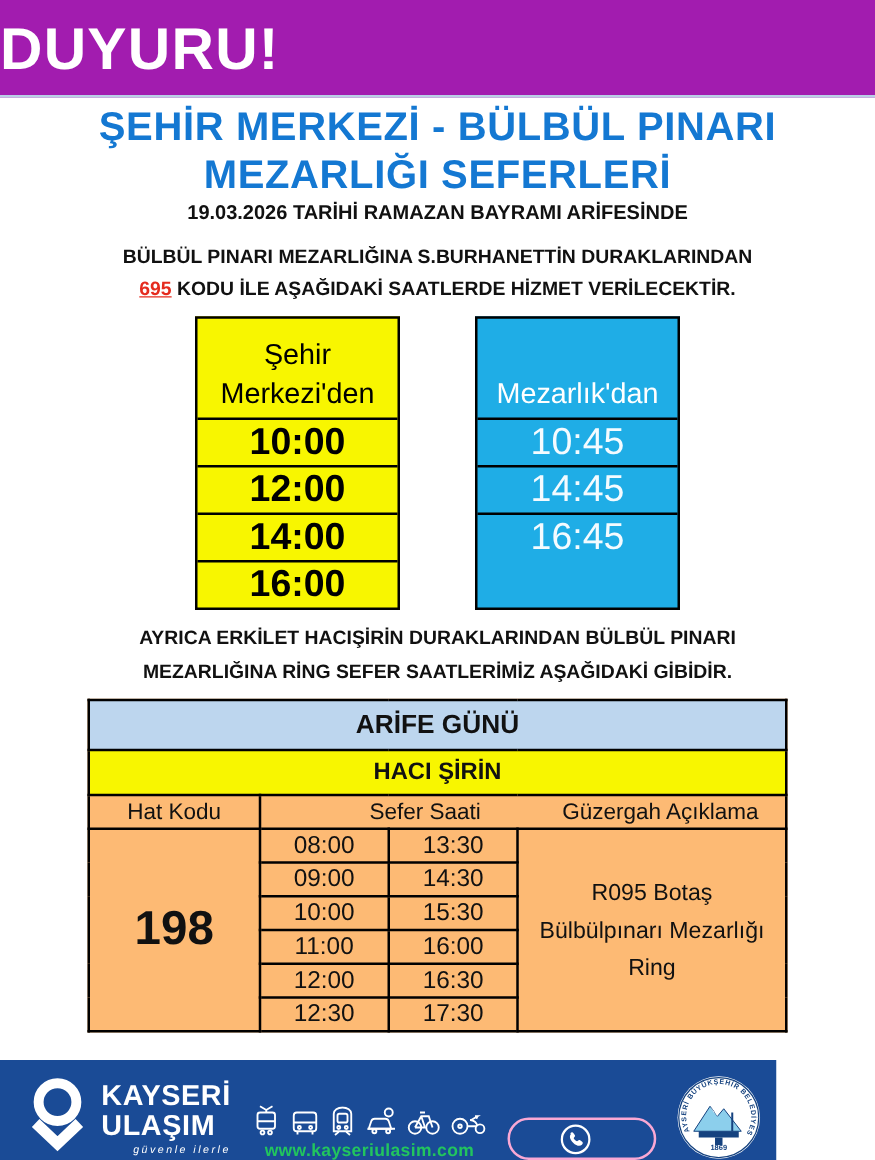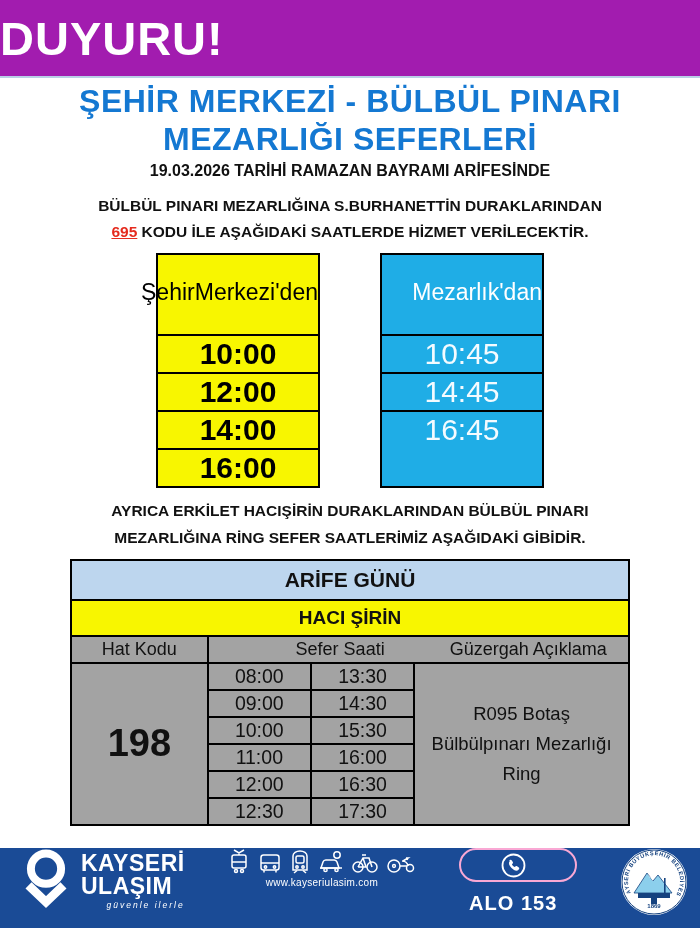--- a/index.html
+++ b/index.html
@@ -17,51 +17,51 @@
   .date-line { text-align:center; color:#111; font-weight:700; font-size:16px; margin-top:3px; }
 
   .para { margin-top:13px; text-align:center; color:#111; font-weight:700; font-size:15.5px; line-height:1.7; }
   .code-red { color:#e52b1e; text-decoration:underline; }
 
   
   .pair-tables { margin-top:8px; display:flex; justify-content:center; gap:60px; }
   .tcol { width:164px; border:2px solid #000; }
   .tcol .tcell { border-top:2px solid #000; }
   .tcol .tcell:first-child { border-top:none; }
-  .thead { height:79px; display:flex; flex-direction:row; justify-content:flex-end;
+  .thead { height:79px; display:flex; flex-direction:column; justify-content:flex-end;
            align-items:center; padding-bottom:4px; font-size:23px; line-height:1.35; }
   .time-cell { height:38px; display:flex; align-items:center; justify-content:center; }
   .tcol.yellow { background:#f8f600; color:#000; }
   .tcol.yellow .time-cell { font-weight:800; font-size:30px; }
   .tcol.cyan { background:#1fade6; color:#ffffff; }
   .tcol.cyan .time-cell { font-weight:400; font-size:30px; color:#f4fbff; }
 
   
-  table.ring { width:560px; margin:8px auto 0 auto; border-collapse:collapse; background:#a3a3a3; }
+  table.ring { width:560px; margin:8px auto 0 auto; border-collapse:collapse; background:#fdba74; }
   table.ring td { border:2.5px solid #000; text-align:center; vertical-align:middle; color:#111; }
   td.arife { background:#bdd6ee; height:40px; font-weight:700; font-size:21px; }
   td.haci  { background:#f8f600; height:36px; font-weight:700; font-size:19px; }
   tr.colhead td { height:27px; font-size:18px; font-weight:500; }
   .colhead-flex { display:flex; }
   .colhead-flex span:nth-child(1) { width:47%;margin-left:43px; }
   .colhead-flex span:nth-child(2) { width:53%; }
   td.timecell { height:27px; font-size:19.5px; font-weight:500; }
   td.hatkodu { font-size:38px; font-weight:800; }
   td.route { font-size:18.5px; font-weight:500; line-height:1.6; }
 
   
-  .footer { position:absolute; left:0; bottom:0; width:700px; height:80px; background:#1a4b96;
-            display:flex; align-items:flex-start; justify-content:space-between; padding:0 12px 0 20px; }
+  .footer { position:absolute; left:0; bottom:0; width:621px; height:80px; background:#1a4b96;
+            display:flex; align-items:flex-end; justify-content:space-between; padding:0 12px 0 20px; }
   .logo-group { display:flex; align-items:center; gap:9px; }
   .logo-text { color:#fff; font-weight:800; font-size:23px; line-height:1.02; letter-spacing:0.5px; }
   .tagline { color:#fff; font-style:italic; font-size:8.5px; letter-spacing:2px; text-align:right; margin-top:2px; font-weight:400; }
   .center-group { display:flex; flex-direction:column; align-items:center; gap:3px; }
   .icons-row { display:flex; align-items:flex-end; gap:7px; }
   .icons-row svg { display:block; }
-  .website { color:#ffffff; font-weight:400; font-size:10px; letter-spacing:0.3px; }
+  .website { color:#22c55e; font-weight:700; font-size:14px; letter-spacing:0.3px; }
   .alo-pill { display:flex; align-items:center; gap:10px; border:2px solid #f9a8d4; border-radius:18px;
               padding:3px 18px 3px 8px; height:34px;flex-direction:column; }
   .alo-pill .label { color:#fff; font-weight:800; font-size:20px; letter-spacing:1px; }
   .seal svg { display:block; }
 </style>
 </head>
 <body>
 
 <div class="page">
 

